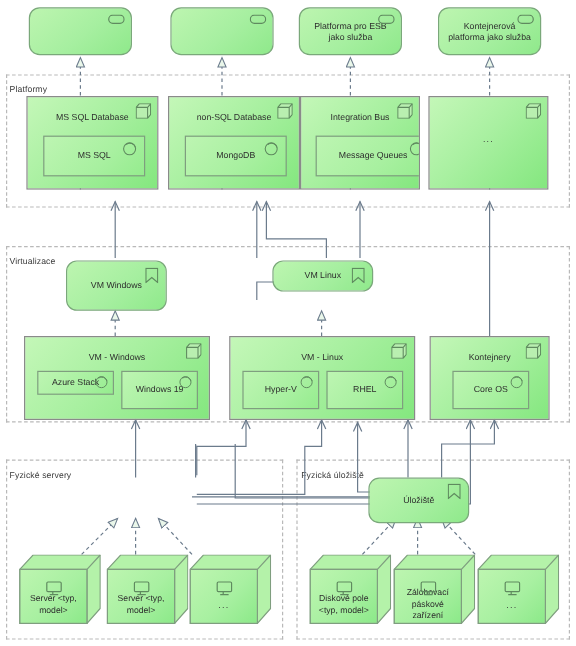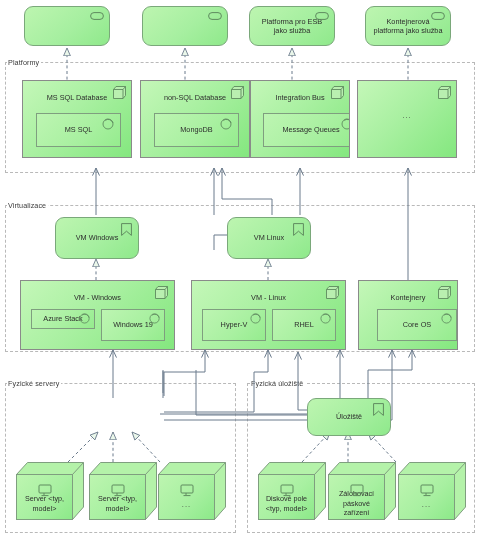--- a/index.html
+++ b/index.html
@@ -24,20 +24,21 @@
   }
   .group-label{
     position:absolute;
     font-size:7.2px;
     color:#3a3a3a;
     white-space:nowrap;
     letter-spacing:.1px;
     background:#ffffff;
     padding:0 2px 0 1px;
     line-height:9px;
+    margin-top:12px;
   }
 
   
   .el{
     position:absolute;
     box-sizing:border-box;
     border:1px solid #7f9e7f;
     color:#2d2d2d;
     display:flex;
     align-items:center;
@@ -249,21 +250,21 @@
     </svg>
   </div>
 
   <div class="el service" style="left:55px;top:217px;width:84px;height:42px;">
     <span class="lbl">VM Windows</span>
     <svg class="icon" style="right:6px;top:5px;" width="11" height="13" viewBox="0 0 11 13">
       <path d="M0.6,0.6 L10.4,0.6 L10.4,12.4 L5.5,8.2 L0.6,12.4 Z" fill="none" stroke="#5f8a5f" stroke-width="1"></path>
     </svg>
   </div>
 
-  <div class="el service" style="left:227px;top:217px;width:84px;height:42px;">
+  <div class="el service" style="left:227px;top:217px;width:84px;height:26px;">
     <span class="lbl">VM Linux</span>
     <svg class="icon" style="right:6px;top:5px;" width="11" height="13" viewBox="0 0 11 13">
       <path d="M0.6,0.6 L10.4,0.6 L10.4,12.4 L5.5,8.2 L0.6,12.4 Z" fill="none" stroke="#5f8a5f" stroke-width="1"></path>
     </svg>
   </div>
 
   <div class="el node" style="left:20px;top:280px;width:155px;height:70px;">
     <div class="title">VM - Windows</div>
     <svg class="icon" style="right:6px;top:5px;" width="13" height="13" viewBox="0 0 13 13">
       <path d="M0.5,3.5 L3,0.5 L12.5,0.5 L12.5,9.5 L10,12.5 L0.5,12.5 Z" fill="#b9efb0" stroke="#5f8a5f" stroke-width="0.9"></path>
@@ -306,21 +307,21 @@
       </svg>
     </div>
   </div>
 
   <div class="el node" style="left:358px;top:280px;width:100px;height:70px;">
     <div class="title">Kontejnery</div>
     <svg class="icon" style="right:6px;top:5px;" width="13" height="13" viewBox="0 0 13 13">
       <path d="M0.5,3.5 L3,0.5 L12.5,0.5 L12.5,9.5 L10,12.5 L0.5,12.5 Z" fill="#b9efb0" stroke="#5f8a5f" stroke-width="0.9"></path>
       <path d="M0.5,3.5 L10,3.5 L10,12.5 M10,3.5 L12.5,0.5" fill="none" stroke="#5f8a5f" stroke-width="0.9"></path>
     </svg>
-    <div class="el sysw" style="left:18px;top:28px;width:80px;height:32px;">
+    <div class="el sysw" style="left:18px;top:28px;width:64px;height:32px;">
       <span>Core OS</span>
       <svg class="icon" style="right:3px;top:2px;" width="12" height="12" viewBox="0 0 13 13">
         <circle cx="6" cy="7" r="5" fill="none" stroke="#5f8a5f" stroke-width="0.9"></circle>
         <path d="M3.2,3.4 A5,5 0 0 1 11,6" fill="none" stroke="#5f8a5f" stroke-width="0.9"></path>
       </svg>
     </div>
   </div>
 
 
   <div class="el service" style="left:307px;top:398px;width:84px;height:38px;">

